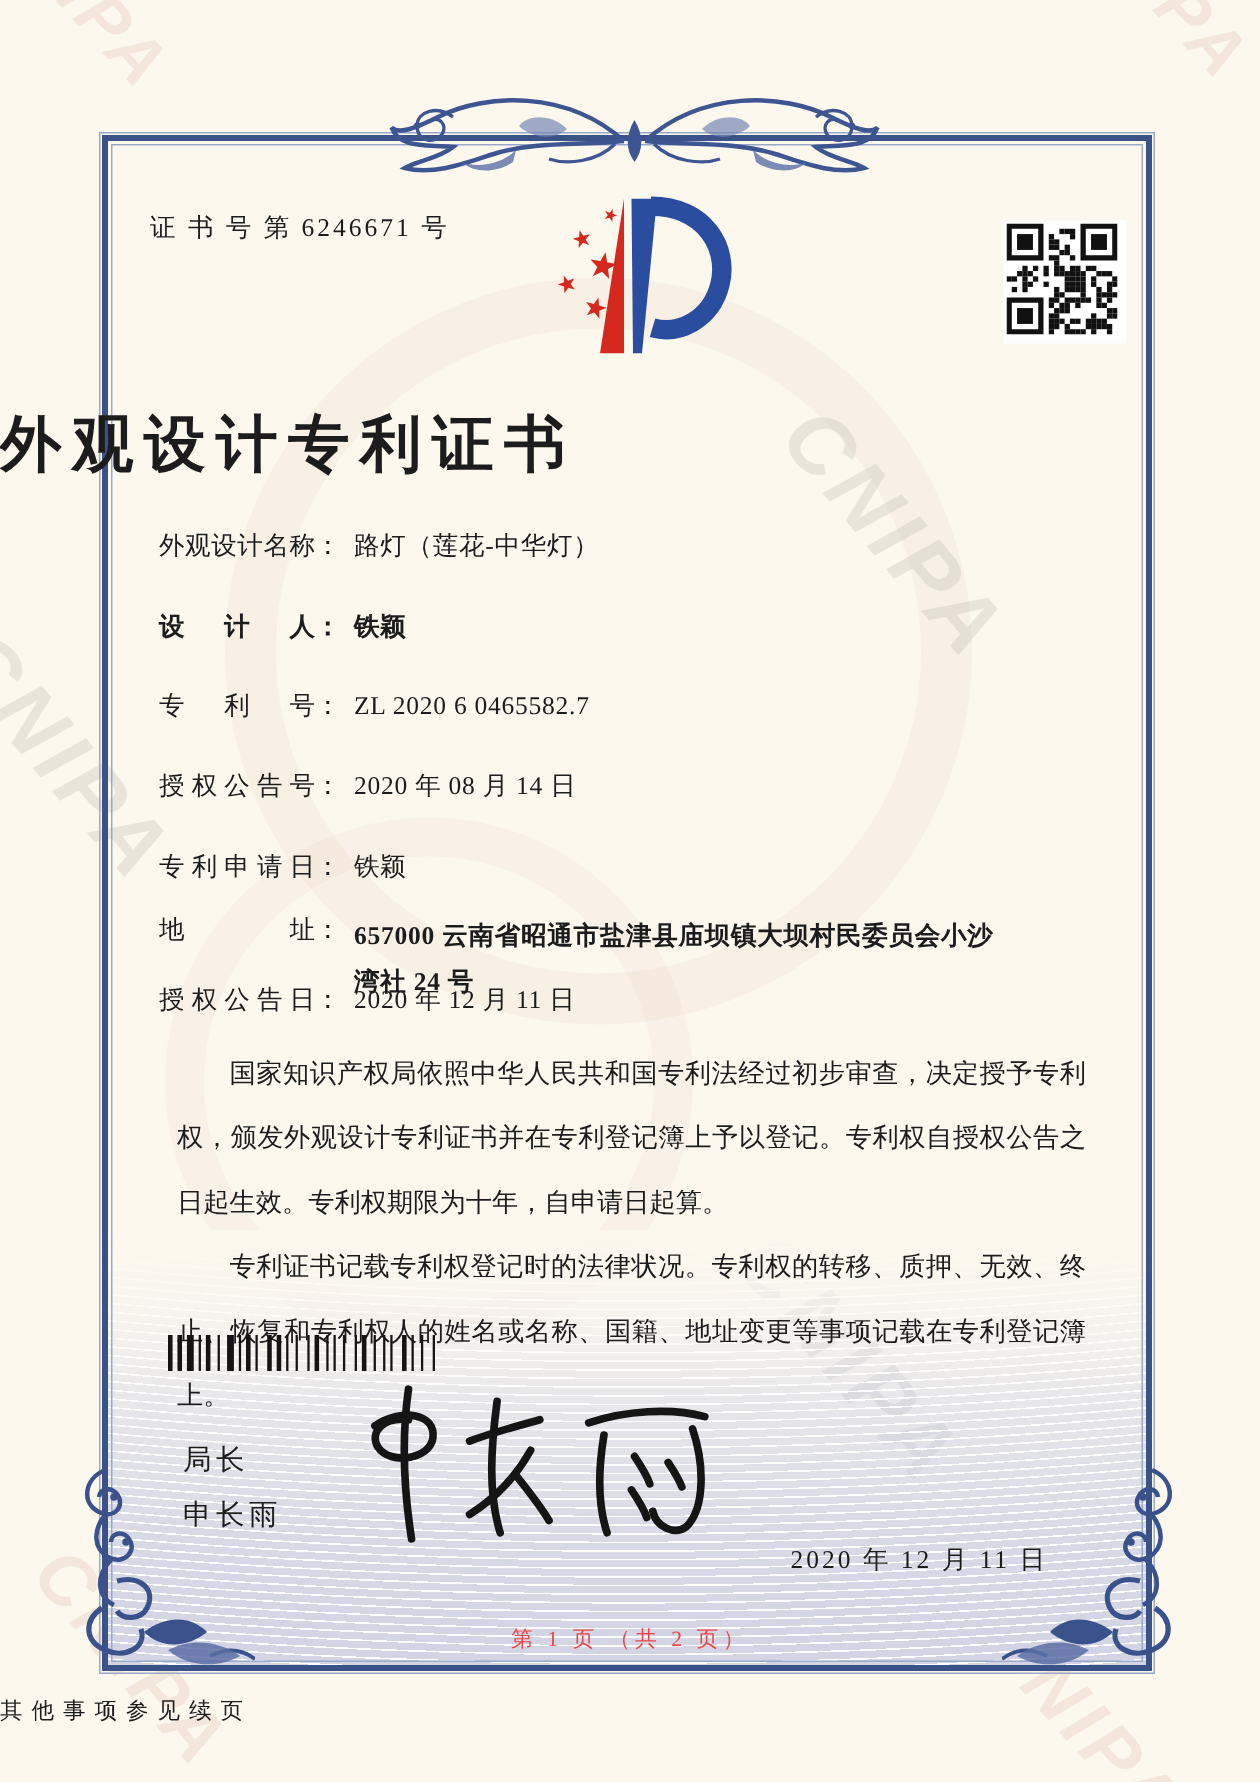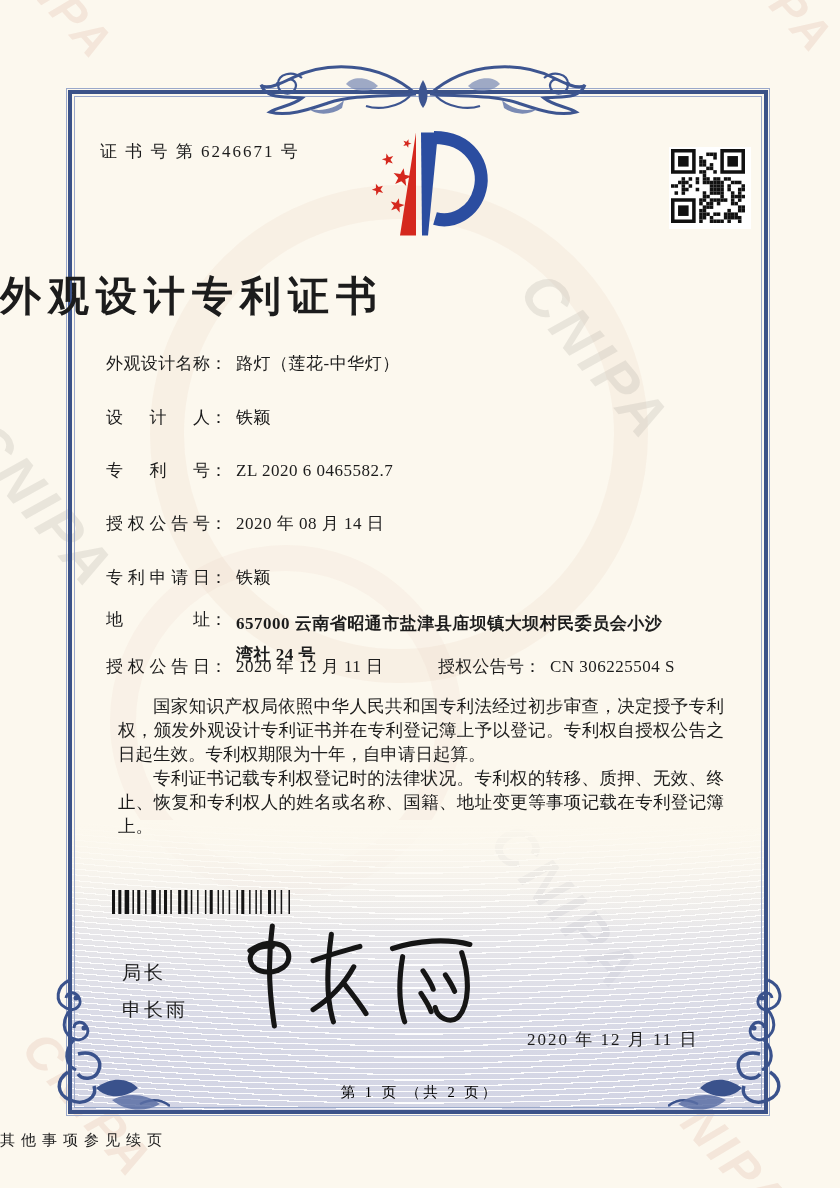--- a/index.html
+++ b/index.html
@@ -37,33 +37,33 @@
   .orn{position:absolute;z-index:3;pointer-events:none;}
   
   .abs{position:absolute;z-index:4;}
   .cert-no{left:100px;top:140px;font-size:17px;letter-spacing:2px;}
   .title{left:0;top:248px;width:100%;text-align:left;font-size:41px;font-weight:700;letter-spacing:7px;margin-top:21px;}
   .row{left:106px;font-size:17px;white-space:nowrap;}
   .lbl{display:inline-block;width:104px;text-align:justify;text-align-last:justify;}
   .colon{display:inline-block;}
   .val{margin-left:9px;letter-spacing:0.5px;}
   .val-wrap{display:inline-block;width:434px;white-space:normal;vertical-align:top;line-height:31px;font-weight:bold;}
-  #row-name{top:352px;} #row-designer{top:406px;} #row-patno{top:459px;}
+  #row-name{top:352px;} #row-designer{top:406px;font-weight:bold;} #row-patno{top:459px;}
   #row-filing{top:512px;} #row-patentee{top:566px;} #row-address{top:608px;}
   #row-grant{top:655px;width:606px;}
   .g2{position:absolute;left:332px;top:0;white-space:nowrap;}
   .g2 .lbl{width:86px;}
-  .paras{left:118px;top:694px;width:606px;font-size:17.5px;line-height:24px;text-align:justify;}
+  .paras{left:118px;top:694px;width:606px;font-size:17.5px;line-height:43px;text-align:justify;}
   .paras p{margin:0;text-indent:2em;}
   .barcode{left:112px;top:890px;}
   .gov-title{left:122px;top:960px;font-size:19px;letter-spacing:3px;}
   .gov-name{left:122px;top:997px;font-size:19px;letter-spacing:3px;}
   .signature{left:232px;top:920px;}
   .issue-date{left:527px;top:1028px;font-size:17px;letter-spacing:2px;}
-  .page-indicator{left:0;top:1083px;width:100%;text-align:center;font-size:14.5px;letter-spacing:3px;color:#000000;}
+  .page-indicator{left:0;top:1083px;width:100%;text-align:center;font-size:14.5px;letter-spacing:3px;color:#ef4444;}
   .footer-note{left:0;top:1131px;width:100%;text-align:left;font-size:15px;letter-spacing:6px;}
   .logo{left:350px;top:128px;}
   .qr{left:669px;top:147px;width:78px;height:78px;background:#fff;padding:2px;}
 </style>
 </head>
 <body>
 
 <div class="ring" id="ring1"></div>
 <div class="ring" id="ring2"></div>
 
@@ -301,23 +301,20 @@
 <div class="abs row" id="row-patentee">
   <span class="lbl">专利申请日</span><span class="colon">：</span><span class="val">铁颖</span>
 </div>
 <div class="abs row" id="row-address">
   <span class="lbl">地址</span><span class="colon">：</span><span class="val val-wrap">657000 云南省昭通市盐津县庙坝镇大坝村民委员会小沙湾社 24 号</span>
 </div>
 <div class="abs row" id="row-grant">
   <span>
     <span class="lbl">授权公告日</span><span class="colon">：</span><span class="val">2020 年 12 月 11 日</span>
   </span>
-  <span class="g2">
-    <span class="lbl">授权公告号</span><span class="colon">：</span><span class="val">CN 306225504 S</span>
-  </span>
 </div>
 
 <div class="abs paras">
   <p>国家知识产权局依照中华人民共和国专利法经过初步审查，决定授予专利权，颁发外观设计专利证书并在专利登记簿上予以登记。专利权自授权公告之日起生效。专利权期限为十年，自申请日起算。</p>
   <p>专利证书记载专利权登记时的法律状况。专利权的转移、质押、无效、终止、恢复和专利权人的姓名或名称、国籍、地址变更等事项记载在专利登记簿上。</p>
 </div>
 
 <div class="abs barcode">
   <svg id="barcode-svg" width="182" height="24" viewBox="0 0 186 24" preserveAspectRatio="none">
       <rect x="0" y="0" width="3.1" height="24" fill="#141414"></rect>

